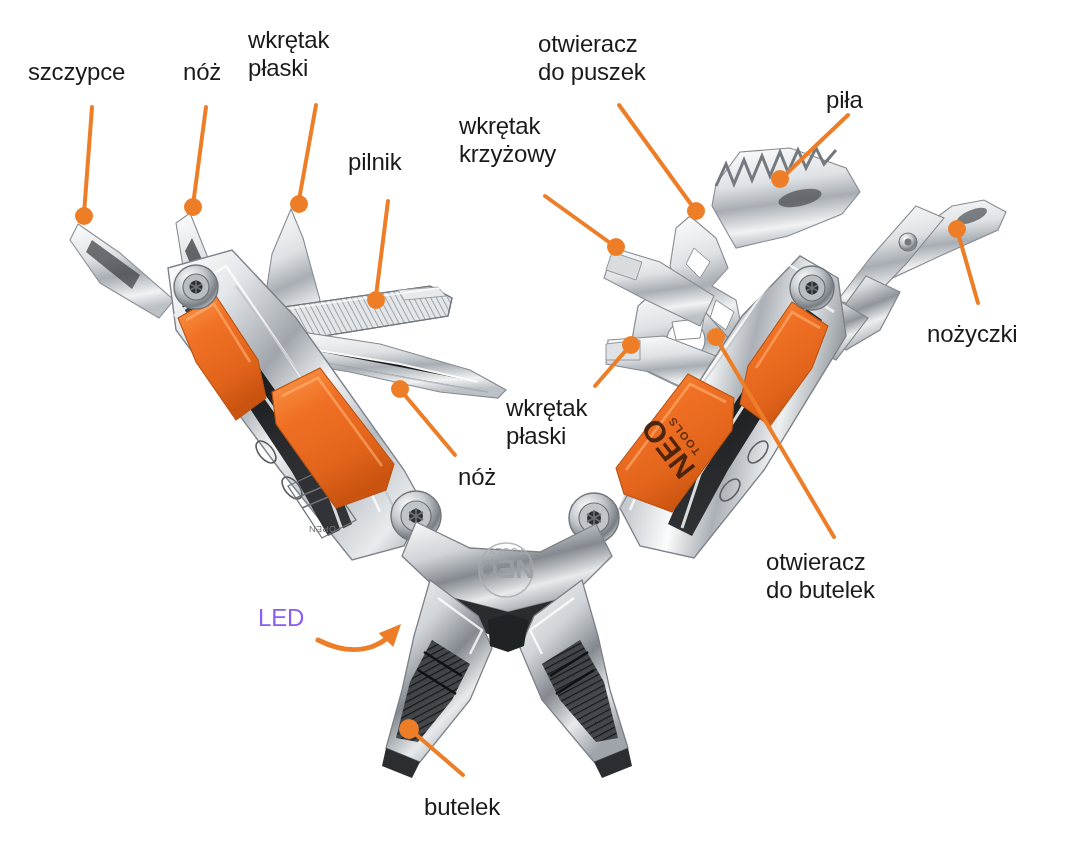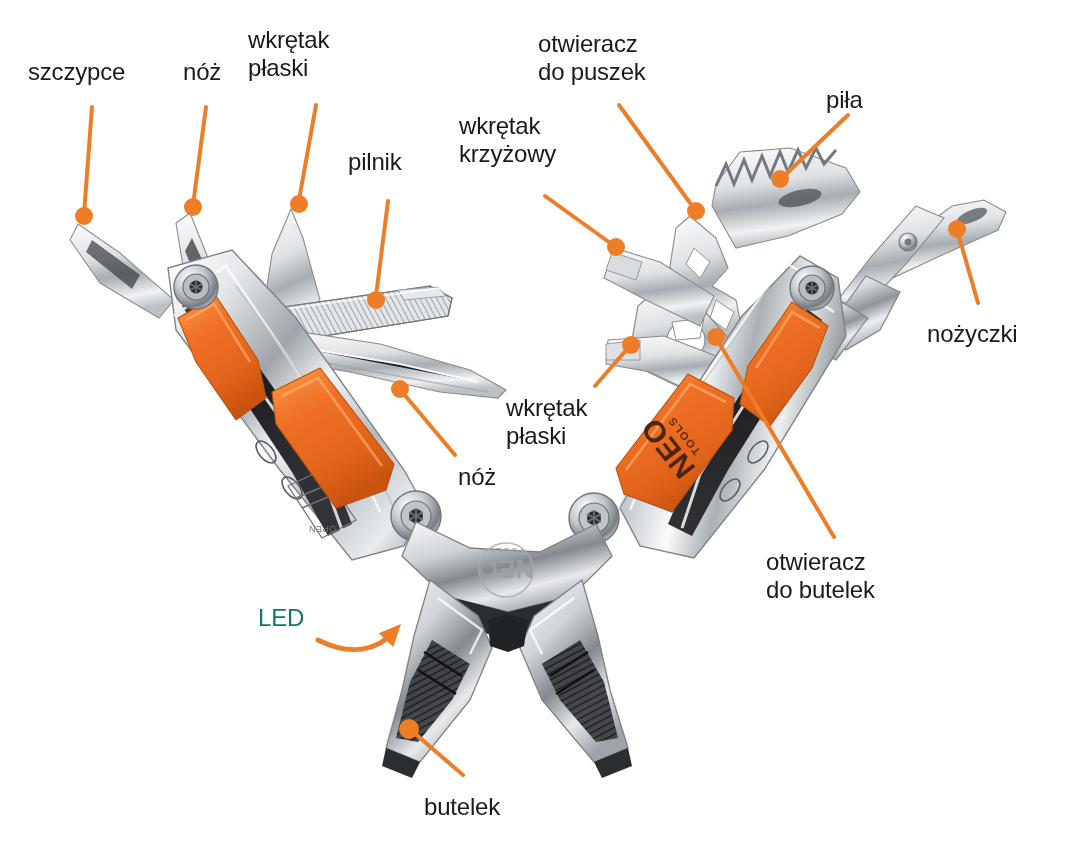--- a/index.html
+++ b/index.html
@@ -328,16 +328,16 @@
       <div class="callout-label" style="left: 538px; top: 30px; color: rgb(26, 26, 26);">otwieracz
 do puszek</div>
       <div class="callout-label" style="left: 826px; top: 86px; color: rgb(26, 26, 26);">piła</div>
       <div class="callout-label" style="left: 927px; top: 320px; color: rgb(26, 26, 26);">nożyczki</div>
       <div class="callout-label" style="left: 506px; top: 394px; color: rgb(26, 26, 26);">wkrętak
 płaski</div>
       <div class="callout-label" style="left: 766px; top: 548px; color: rgb(26, 26, 26);">otwieracz
 do butelek</div>
       <div class="callout-label" style="left: 458px; top: 463px; color: rgb(26, 26, 26);">nóż</div>
       <div class="callout-label" style="left: 424px; top: 793px; color: rgb(26, 26, 26);">butelek</div>
-      <div class="callout-label" style="left: 258px; top: 604px; color: #0f766e;">LED</div>
+      <div class="callout-label" style="left: 258px; top: 604px; color: #8b5cf6;">LED</div>
     </div>
 
 </div>
 
 </body></html>

